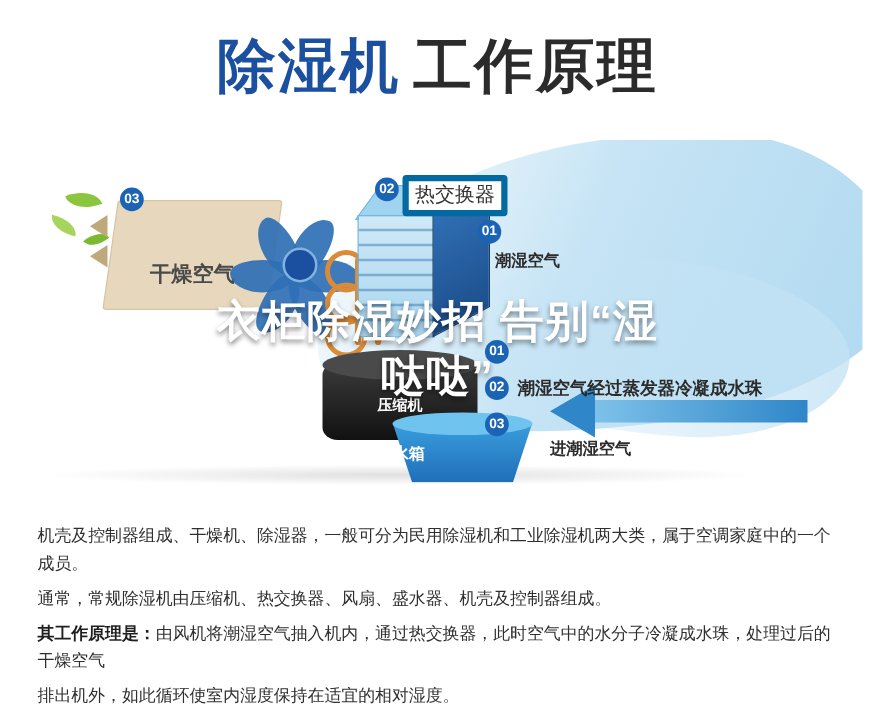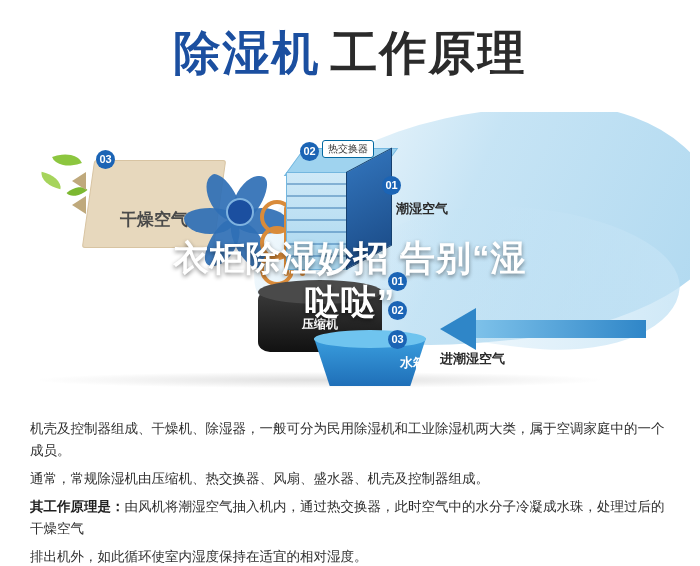--- a/index.html
+++ b/index.html
@@ -144,37 +144,37 @@
   .tank-top{
     position:absolute;left:4px;top:0;width:112px;height:18px;
     background:#6fc4ef;border-radius:50%;
   }
   .tank-body{
     position:absolute;left:4px;top:8px;width:112px;height:48px;
     background:linear-gradient(180deg,#3a9ede,#1f6fb8);
     clip-path:polygon(0 0,100% 0,86% 100%,14% 100%);
   }
   .tank-label{
-    position:absolute;left:4px;top:24px;width:112px;text-align:right;
+    position:absolute;left:4px;top:24px;width:112px;text-align:left;
     font-size:13px;font-weight:bold;color:#ffffff;
   }
 
   
   .badge{
     position:absolute;width:19px;height:19px;border-radius:50%;
     background:#1b64b5;color:#fff;font-size:11px;font-weight:bold;
     line-height:19px;text-align:center;
   }
   .badge.b03{left:86px;top:38px;}
   .badge.b02u{left:290px;top:30px;}
   .badge.b01u{left:372px;top:64px;}
 
   .tagbox{
-    position:absolute;background:#ffffff;border:1px solid #0369a1;
-    border-radius:3px;font-size:10px;color:#333;padding:1px 5px;
+    position:absolute;background:#ffffff;border:5px solid #0369a1;
+    border-radius:3px;font-size:16px;color:#333;padding:1px 5px;
     white-space:nowrap;
   }
   .tagbox.heatx{left:312px;top:28px;}
 
   .in-label{
     position:absolute;font-size:13px;font-weight:bold;color:#3a3a3a;
     white-space:nowrap;
   }
   .in-label.moist{left:386px;top:88px;color:#2b2b2b;}
   .in-label.intake{left:430px;top:238px;color:#2b2b2b;}
@@ -309,20 +309,21 @@
     <span class="l">衣柜除湿妙招 告别“湿</span>
     <span class="l">哒哒”</span>
   </div>
 
   <div class="legend">
     <div class="row">
       <span class="num">01</span>
     </div>
     <div class="row">
       <span class="num">02</span>
+      <span class="txt">潮湿空气经过蒸发器冷凝成水珠</span>
     </div>
     <div class="row">
       <span class="num">03</span>
     </div>
   </div>
 
   <div class="copy">
     <p>机壳及控制器组成、干燥机、除湿器，一般可分为民用除湿机和工业除湿机两大类，属于空调家庭中的一个成员。</p>
     <p>通常，常规除湿机由压缩机、热交换器、风扇、盛水器、机壳及控制器组成。</p>
     <p><span class="bold-lead">其工作原理是：</span><span>由风机将潮湿空气抽入机内，通过热交换器，此时空气中的水分子冷凝成水珠，处理过后的干燥空气</span></p>

